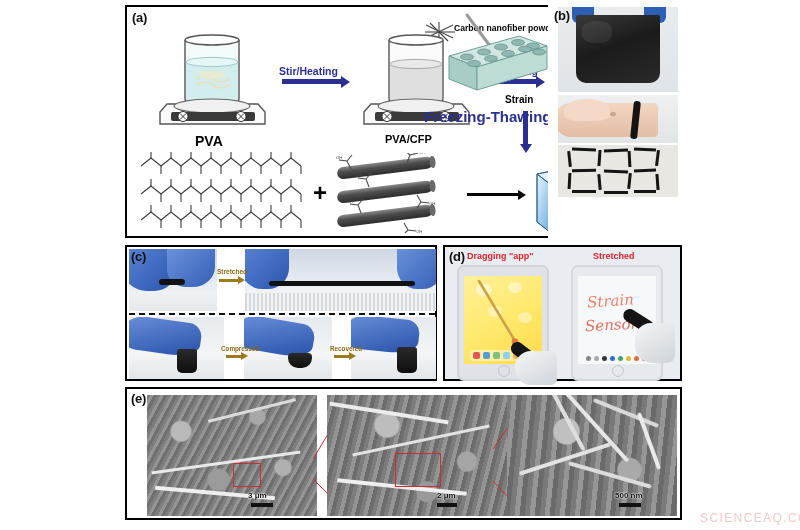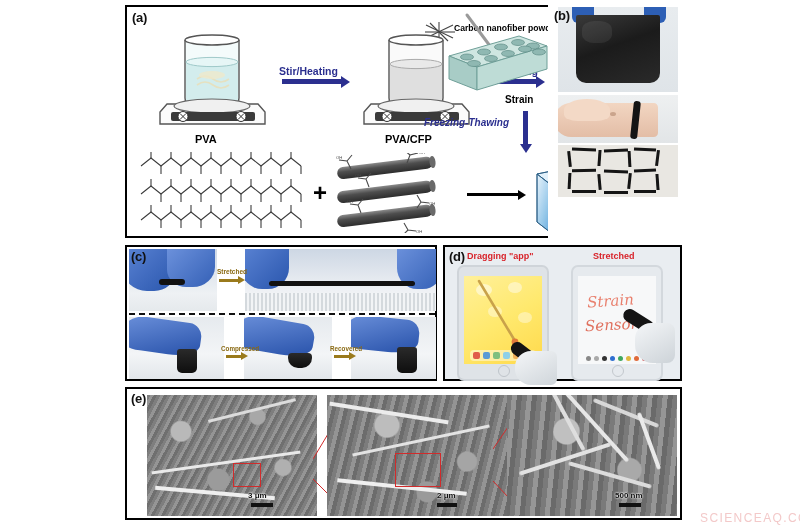--- a/index.html
+++ b/index.html
@@ -66,21 +66,21 @@
 
         <path d="M12 72 L103 72 L110 80 L110 92 L5 92 L5 80 Z" fill="#fbfbfb" stroke="#555" stroke-width="1.4"></path>
         <ellipse cx="57" cy="74" rx="38" ry="7" fill="#f0f0f0" stroke="#666" stroke-width="1.2"></ellipse>
         <rect x="16" y="80" width="84" height="9" rx="2" fill="#3a3a3a"></rect>
         <circle cx="28" cy="84.5" r="5" fill="#fff" stroke="#333" stroke-width="1"></circle>
         <circle cx="86" cy="84.5" r="5" fill="#fff" stroke="#333" stroke-width="1"></circle>
         <path d="M25 81.5 L31 87.5 M31 81.5 L25 87.5" stroke="#333" stroke-width="1"></path>
         <path d="M83 81.5 L89 87.5 M89 81.5 L83 87.5" stroke="#333" stroke-width="1"></path>
       </svg>
     </div>
-    <div class="lbl blk" style="left:68px;top:126px;font-size:11px;">PVA</div>
+    <div class="lbl blk" style="left:68px;top:126px;font-size:14px;">PVA</div>
 
     <div class="arrowh" style="left:155px;top:72px;width:60px;"></div>
     <div class="lbl navy" style="left:152px;top:58px;font-size:10.5px;">Stir/Heating</div>
 
     <div class="stage" style="left:296px;top:14px;width:34px;height:22px;">
       <svg width="34" height="22" viewBox="0 0 34 22">
         <g stroke="#444" stroke-width="1.1" fill="none">
           <line x1="3" y1="4" x2="30" y2="17"></line>
           <line x1="3" y1="17" x2="30" y2="4"></line>
           <line x1="16" y1="1" x2="16" y2="21"></line>
@@ -136,21 +136,21 @@
             <ellipse cx="81" cy="41.5" rx="6.5" ry="3"></ellipse>
               <ellipse cx="98" cy="37" rx="6.5" ry="3"></ellipse>
             <ellipse cx="112" cy="40" rx="6.5" ry="3"></ellipse>
           </g>
         </g>
       </svg>
     </div>
     <div class="lbl blk" style="left:378px;top:87px;font-size:10px;">Strain</div>
 
     <div class="arrowv" style="left:396px;top:104px;height:34px;"></div>
-    <div class="lbl navy" style="left:297px;top:110px;font-size:10px;font-style:italic;">Freezing-Thawing</div>
+    <div class="lbl navy" style="left:297px;top:101px;font-size:15px;">Freezing-Thawing</div>
 
     <div class="stage" style="left:10px;top:145px;width:175px;height:80px;">
       <svg width="175" height="80" viewBox="0 0 175 80">
         <g stroke="#3c3c3c" stroke-width="1.1" fill="none">
 
           <polyline points="4,14 14,6 24,14 34,6 44,14 54,6 64,14 74,6 84,14 94,6 104,14 114,6 124,14 134,6 144,14 154,6 164,14"></polyline>
           <g>
             <line x1="14" y1="6" x2="14" y2="-1"></line>
               <line x1="34" y1="6" x2="34" y2="-1"></line>
             <line x1="54" y1="6" x2="54" y2="-1"></line>

